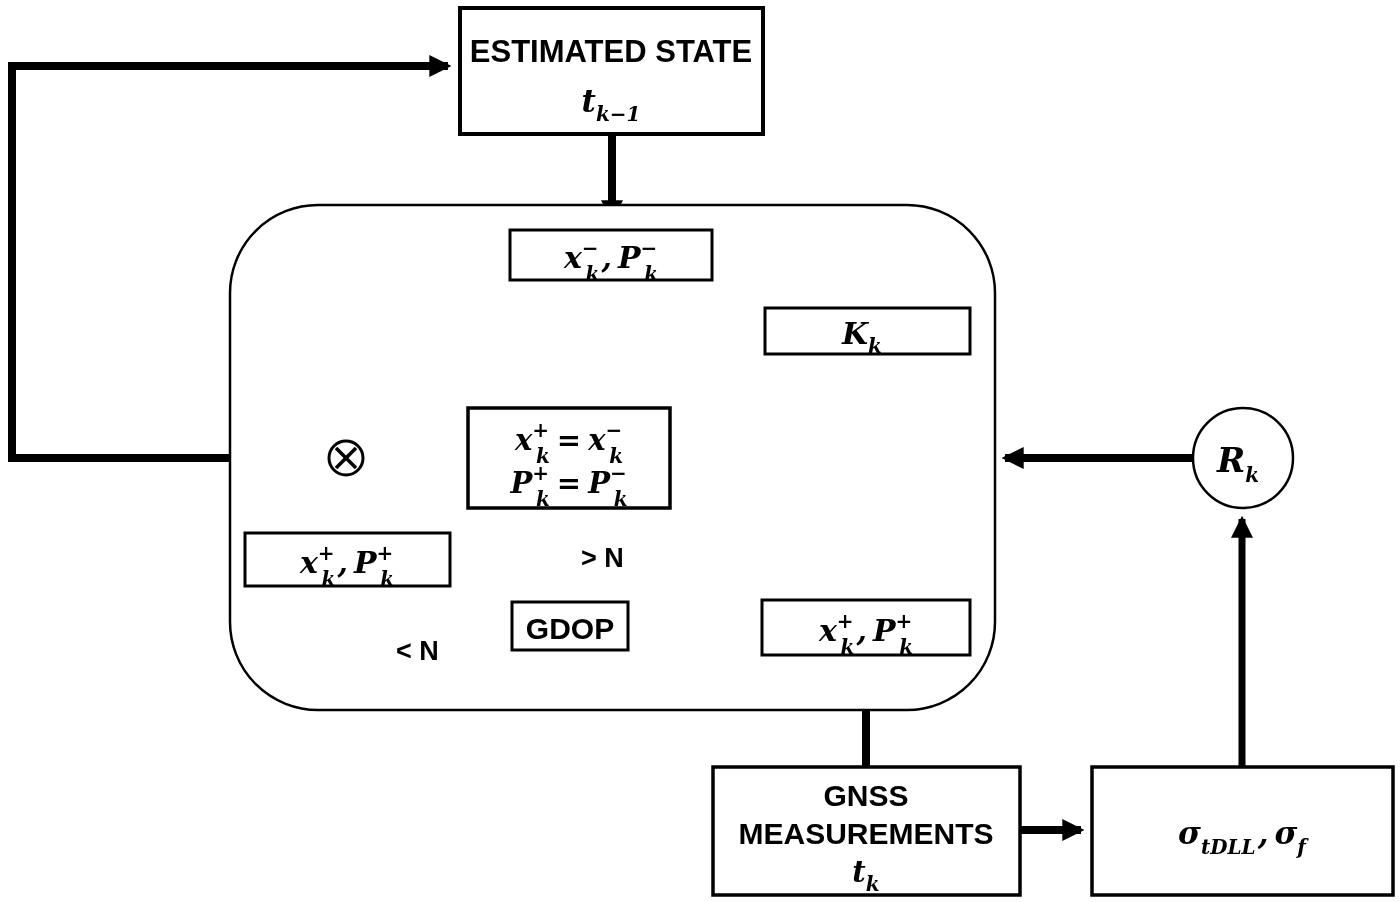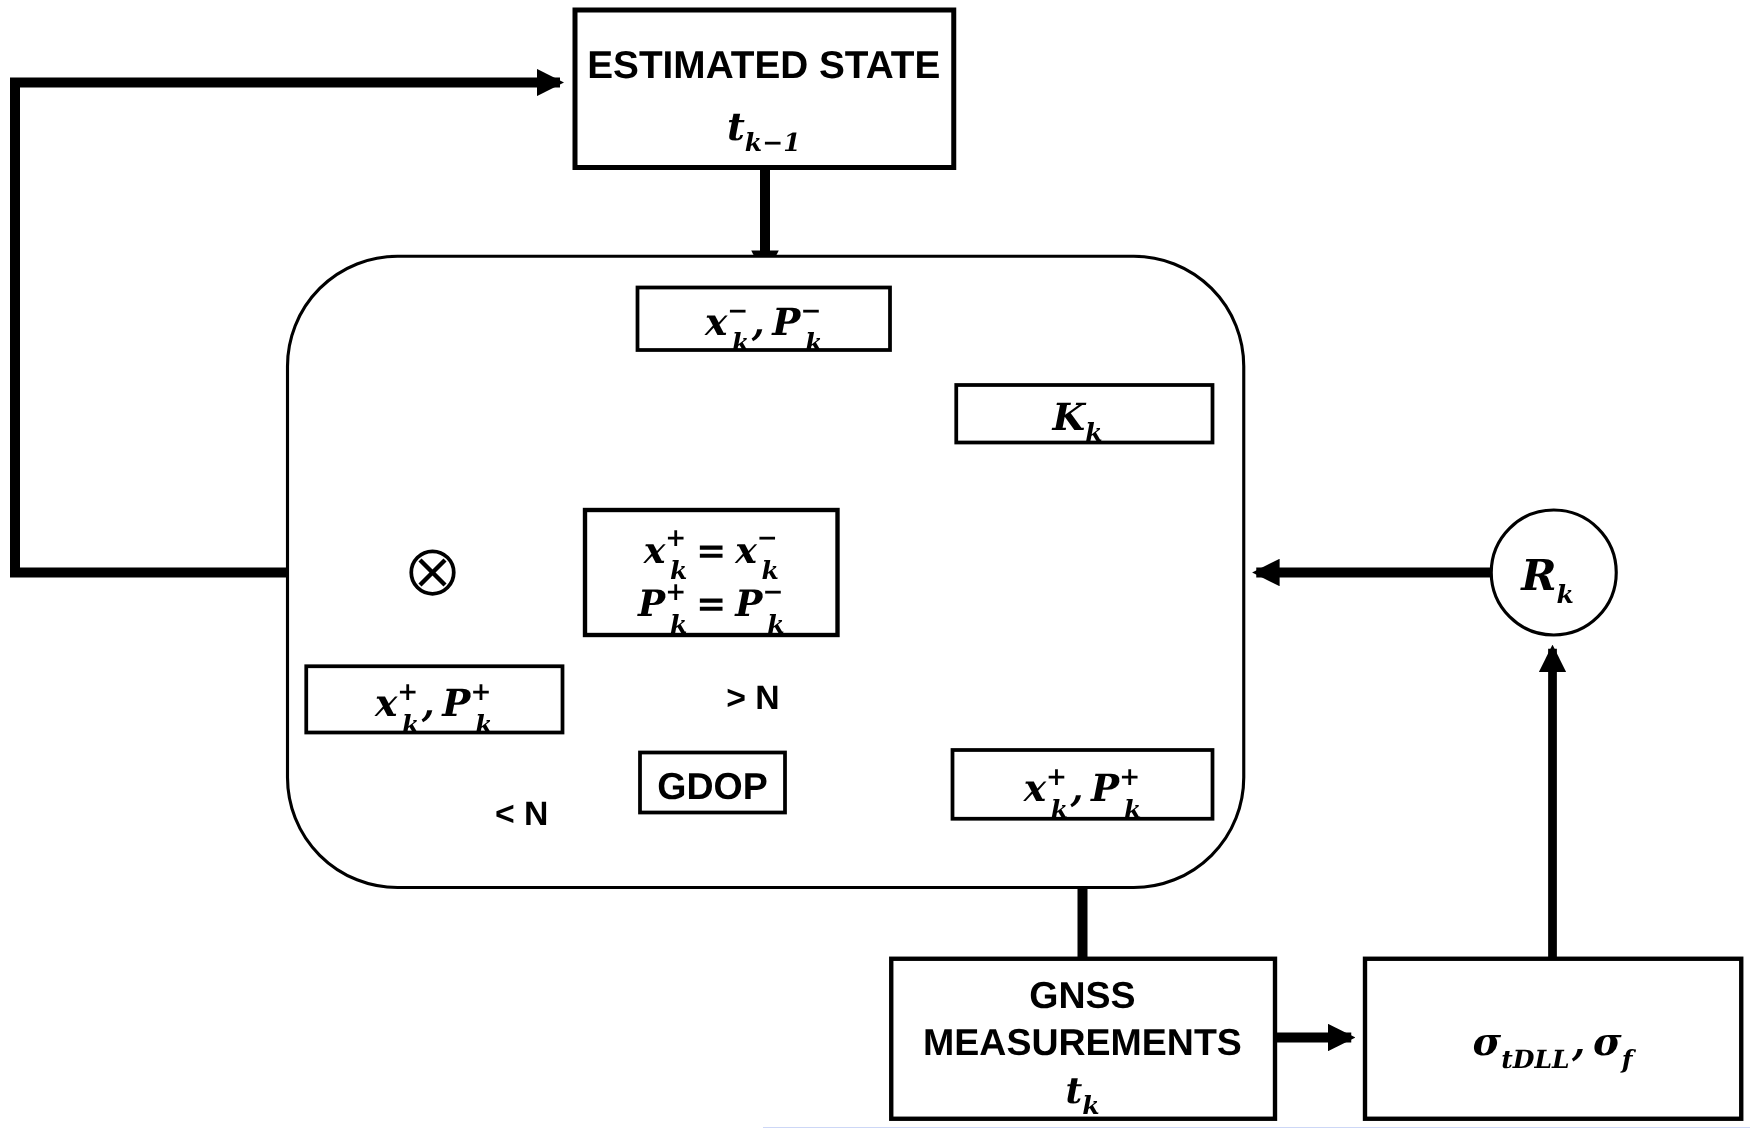--- a/index.html
+++ b/index.html
@@ -1,20 +1,20 @@
 <!DOCTYPE html>
 <html><head>
 <meta charset="utf-8">
 <style>
   html, body { margin: 0; padding: 0; background: #ffffff; }
   .stage {
     position: relative;
     width: 1400px;
     height: 902px;
-    background: #1d4ed8;
+    background: #fca5a5;
     overflow: hidden;
     font-family: "Liberation Sans", sans-serif;
   }
   svg { display: block; }
   .box { fill: #ffffff; stroke: #000000; }
   .edge { fill: none; stroke: #000000; }
   .caps {
     font-family: "Liberation Sans", sans-serif;
     font-weight: bold;
     fill: #000000;

